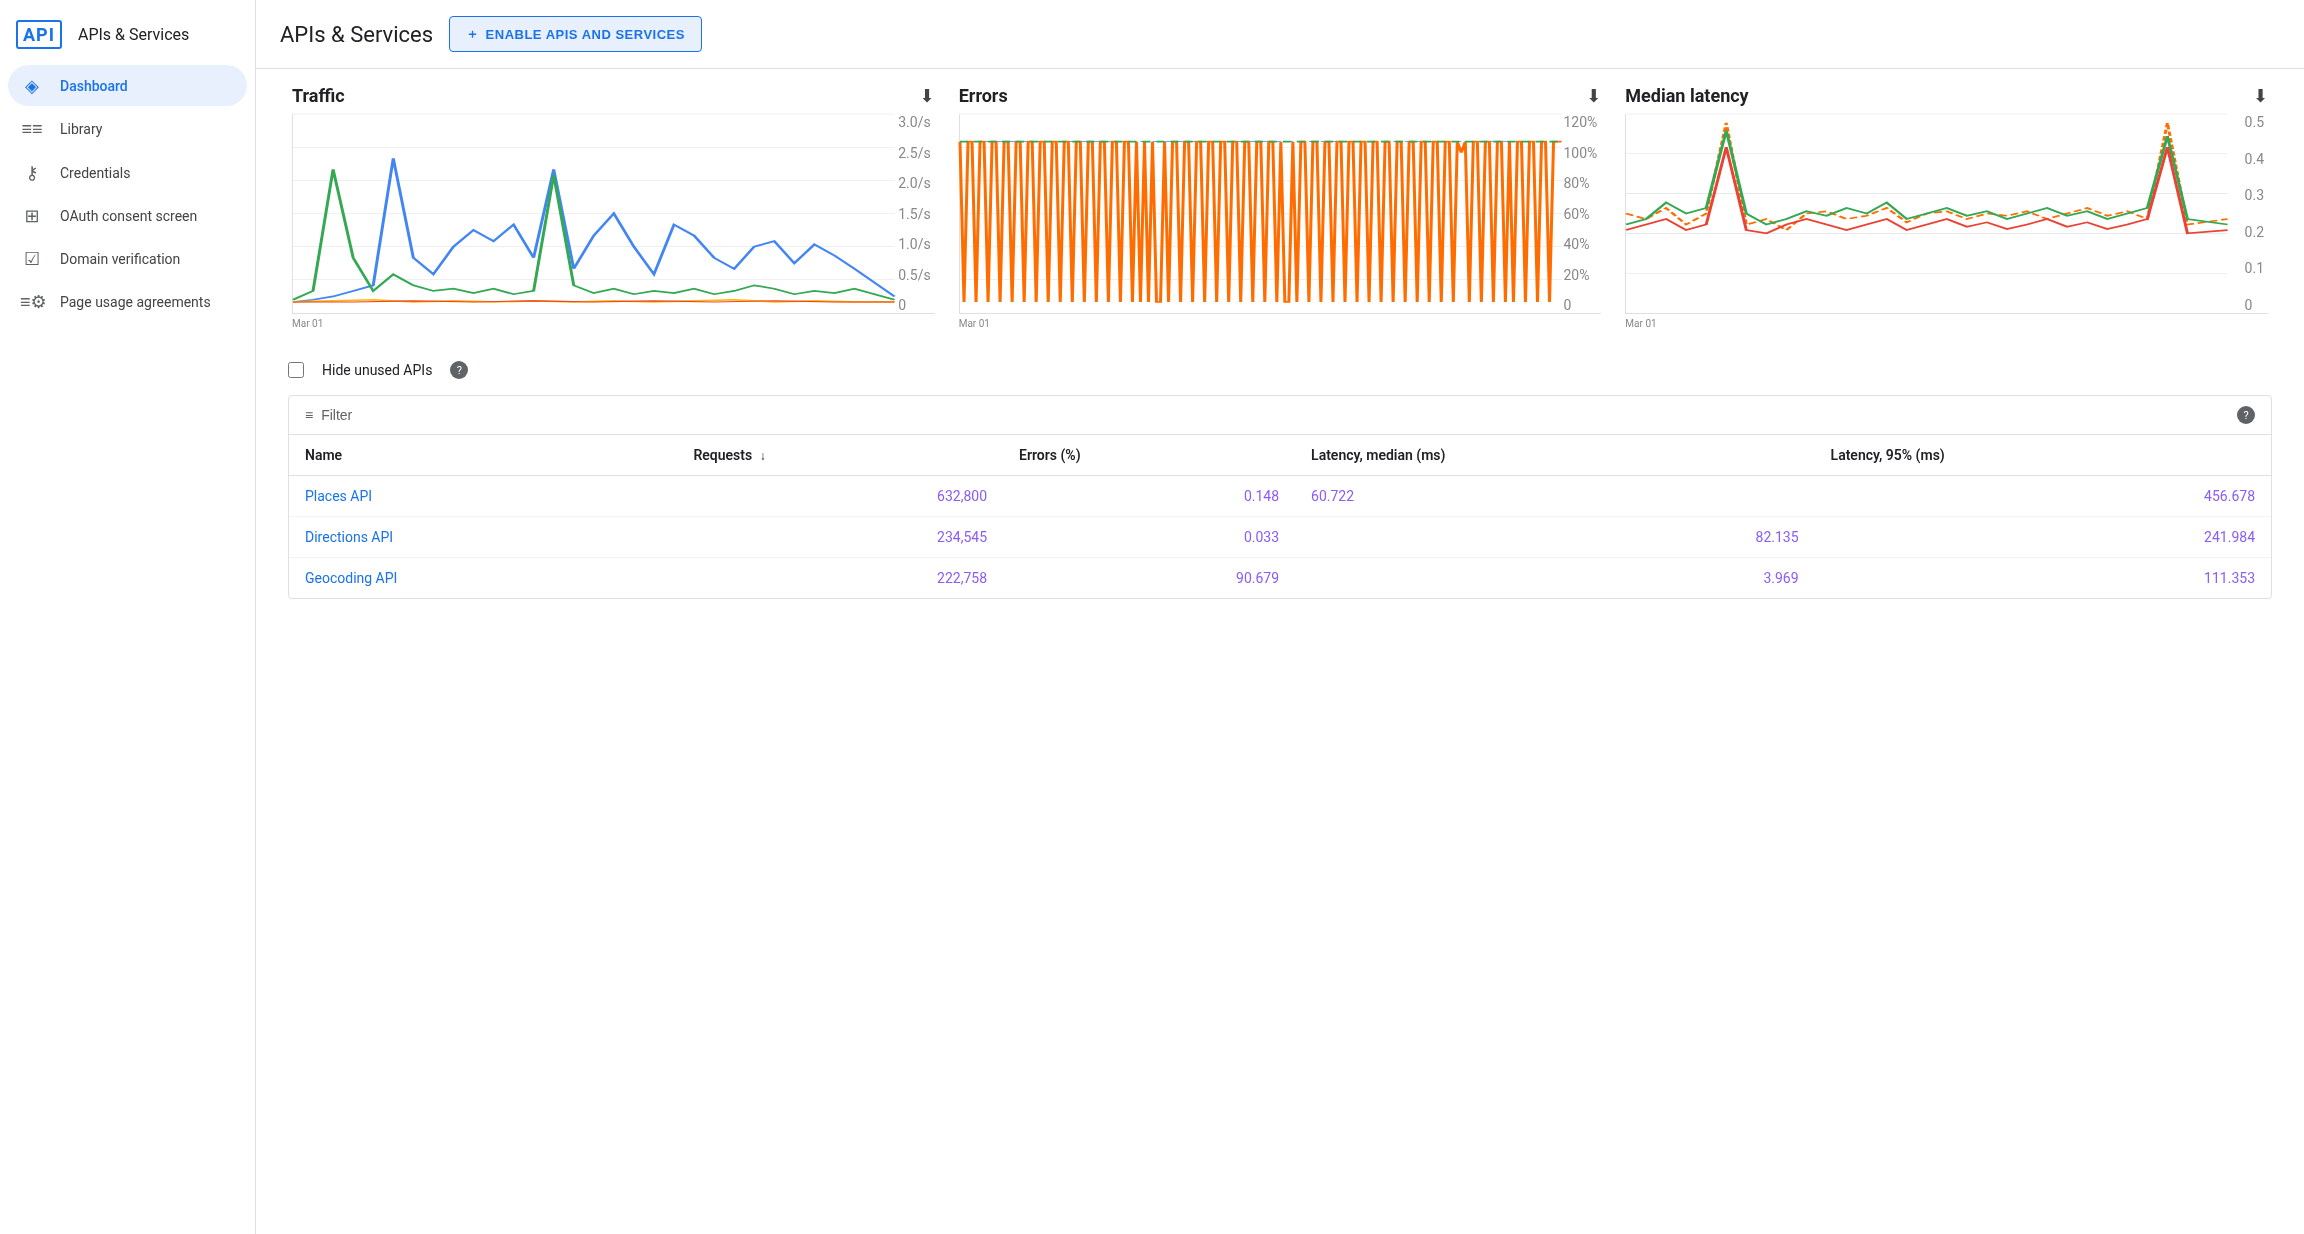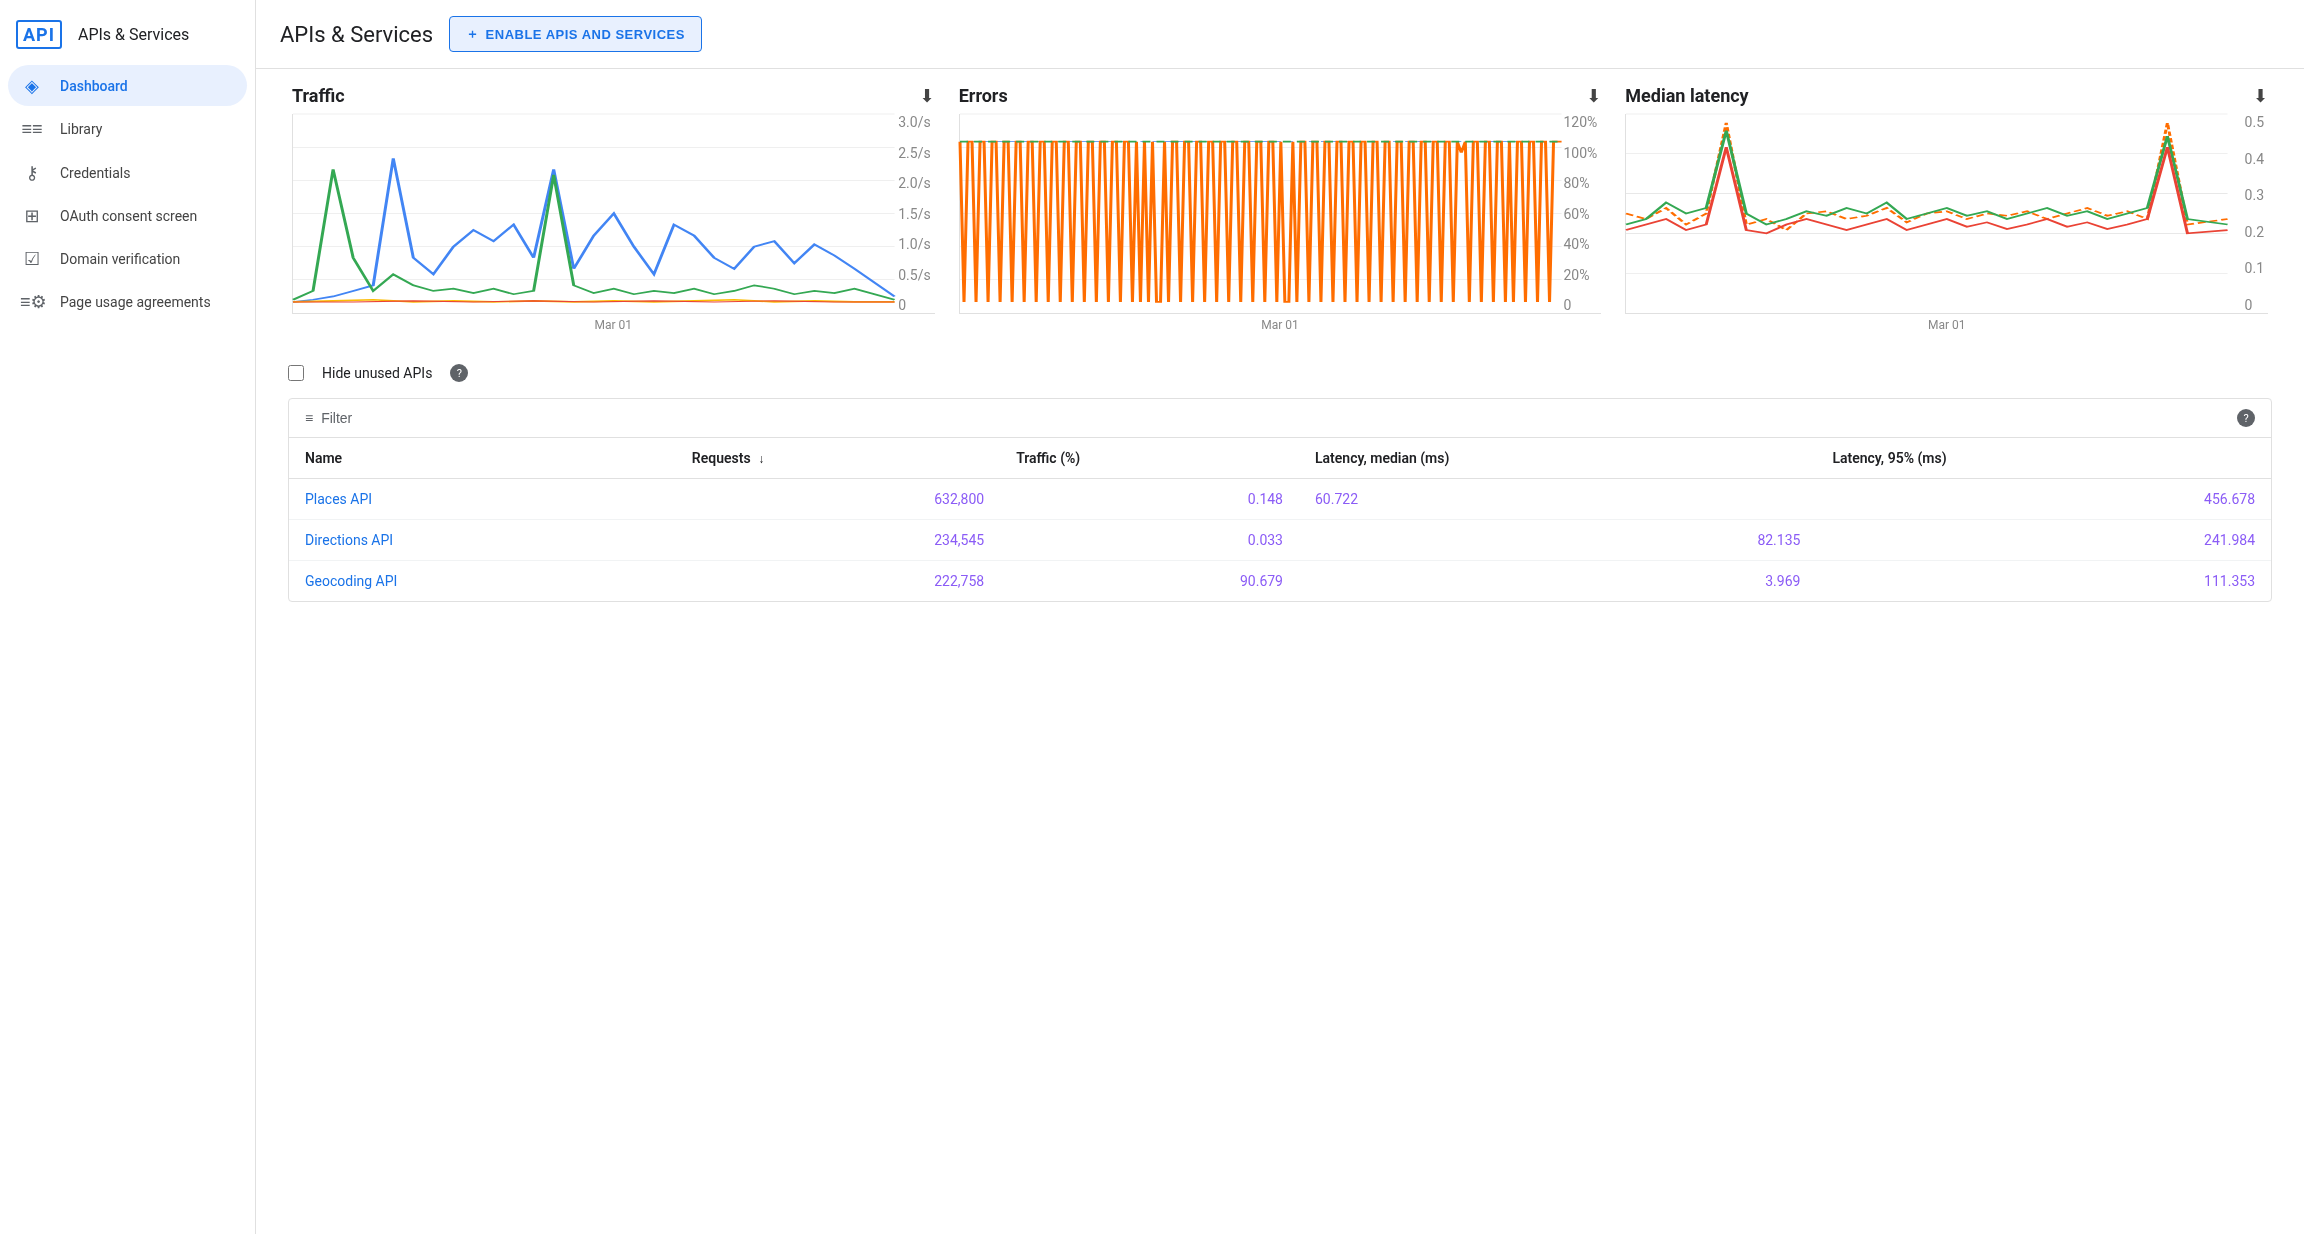--- a/index.html
+++ b/index.html
@@ -145,22 +145,21 @@
       color: #444;
       cursor: pointer;
     }
     .chart-area {
       position: relative;
       height: 200px;
       border-left: 1px solid #e0e0e0;
       border-bottom: 1px solid #e0e0e0;
     }
     .chart-label-x {
-      text-align: center;
-      font-size: 12px;
+      font-size: 10px;
       color: #888;
       margin-top: 4px;
     }
     .chart-y-labels {
       position: absolute;
       right: 0;
       top: 0;
       height: 100%;
       display: flex;
       flex-direction: column;
@@ -420,21 +419,21 @@
         <div class="help-circle">?</div>
       </div>
       <table class="api-table">
         <thead>
           <tr>
             <th>Name</th>
             <th>
               <span>Requests</span>
               <span class="sort-icon">↓</span>
             </th>
-            <th>Traffic (%)</th>
+            <th>Errors (%)</th>
             <th>Latency, median (ms)</th>
             <th>Latency, 95% (ms)</th>
           </tr>
         </thead>
         <tbody id="api-table-body">
         <tr>
       <td style="color:#1a73e8;cursor:pointer;">Places API</td>
       <td style="text-align:right;">632,800</td>
       <td style="text-align:right;">0.148</td>
       <td style="text-align:left;">60.722</td>

